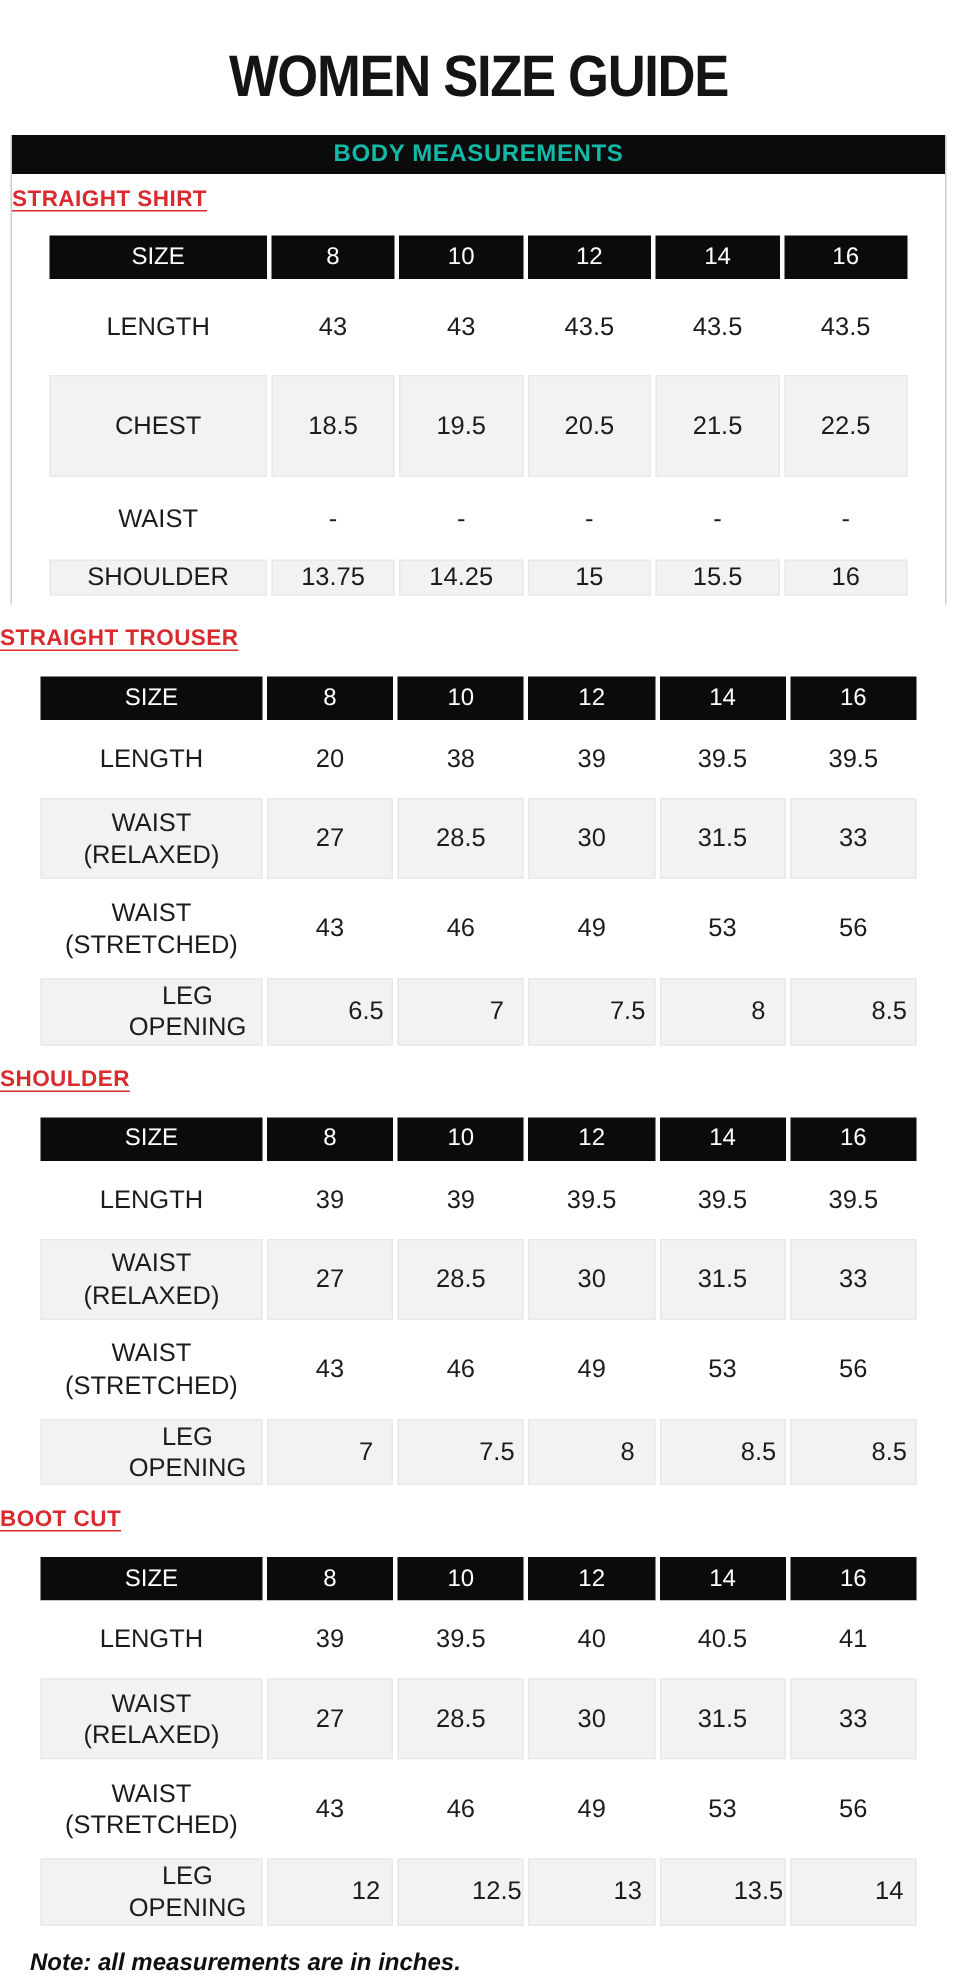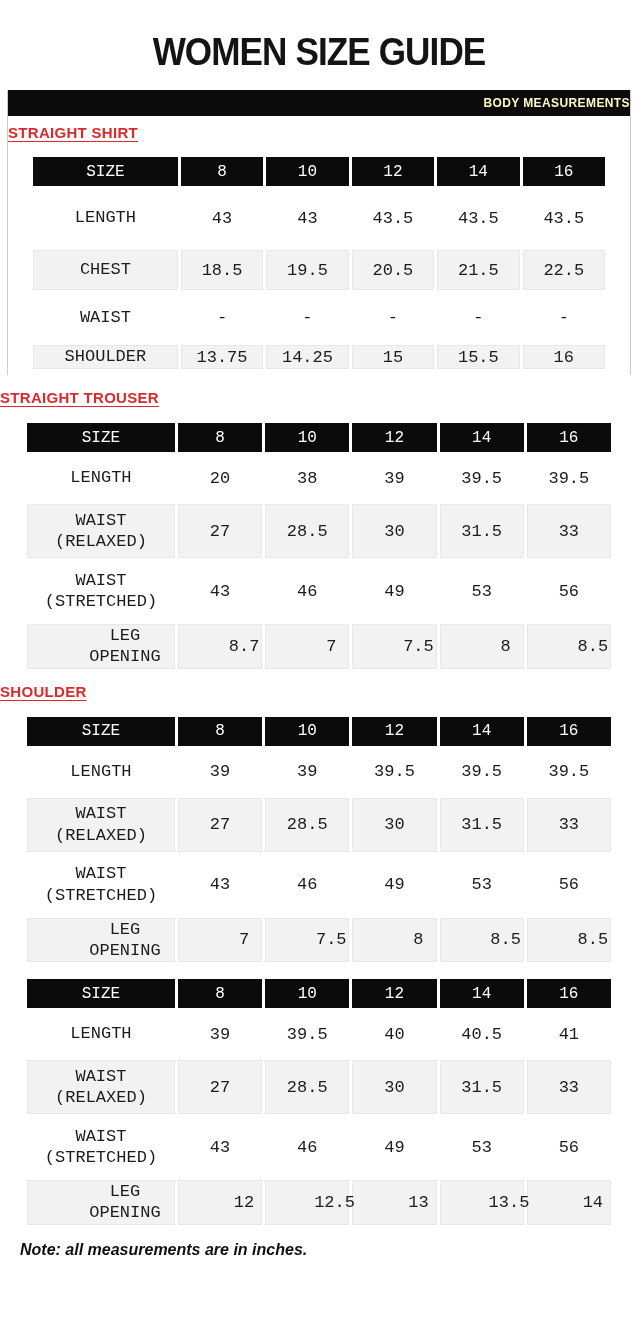--- a/index.html
+++ b/index.html
@@ -28,25 +28,25 @@
 
   
   .bm-container {
     margin: 0 7px;
     border-left: 1px solid #cccccc;
     border-right: 1px solid #cccccc;
     padding-bottom: 6px;
   }
   .bm-bar {
     background: #0b0b0b;
-    color: #fef9c3;
+    color: #14b8a6;
     height: 26px;
     line-height: 26px;
-    text-align: right;
-    font-size: 12px;
+    text-align: center;
+    font-size: 16px;
     font-weight: 700;
     letter-spacing: 0.4px;
   }
   .article-no {
     text-align: center;
     margin-top: 13px;
     font-size: 19px;
     color: #0f0f0f;
   }
 
@@ -62,21 +62,20 @@
     text-underline-offset: 3px;
   }
   .outer-section .sec-heading { margin-top: 14px; }
 
   
   table.size-table {
     border-collapse: separate;
     border-spacing: 3px 0;
     table-layout: fixed;
     margin: 16px auto 0;
-    font-family: Liberation Mono, monospace;
   }
   table.t0 { width: 578px; }
   table.tn { width: 590px; }
   .outer-section table.size-table { margin-top: 17px; }
 
   table.size-table th, table.size-table td {
     text-align: center;
     vertical-align: middle;
     padding: 0;
   }
@@ -93,21 +92,21 @@
     color: #1c1c1c;
     background: #ffffff;
   }
   tbody tr:nth-child(even) td {
     background: #f2f2f2;
     border: 1px solid #e8e8e8;
   }
 
   
   .t0 tbody tr:nth-child(1) td { height: 64px; }
-  .t0 tbody tr:nth-child(2) td { height: 40px; }
+  .t0 tbody tr:nth-child(2) td { height: 68px; }
   .t0 tbody tr:nth-child(3) td { height: 55px; }
   .t0 tbody tr:nth-child(4) td { height: 24px; }
   
   .tn tbody tr:nth-child(1) td { height: 52px; }
   .tn tbody tr:nth-child(2) td { height: 54px; }
   .tn tbody tr:nth-child(3) td { height: 66px; }
   .tn tbody tr:nth-child(4) td { height: 28px; padding-left: 48px; }
 
   
   .note {
@@ -214,21 +213,21 @@
             <td class="label-col">WAIST
 (STRETCHED)</td>
             <td>43</td>
             <td>46</td>
             <td>49</td>
             <td>53</td>
             <td>56</td>
           </tr>
           <tr>
             <td class="label-col">LEG OPENING</td>
-            <td>8.7</td>
+            <td>6.5</td>
             <td>7</td>
             <td>7.5</td>
             <td>8</td>
             <td>8.5</td>
           </tr>
         </tbody>
     </table>
   </section>
 
   <section class="measure-section outer-section">
@@ -277,20 +276,21 @@
             <td>7.5</td>
             <td>8</td>
             <td>8.5</td>
             <td>8.5</td>
           </tr>
         </tbody>
     </table>
   </section>
 
   <section class="measure-section outer-section">
+    <h2 class="sec-heading">BOOT CUT</h2>
     <table class="size-table tn">
       <thead>
           <tr>
             <th class="label-col">SIZE</th>
             <th>8</th>
             <th>10</th>
             <th>12</th>
             <th>14</th>
             <th>16</th>
           </tr>

